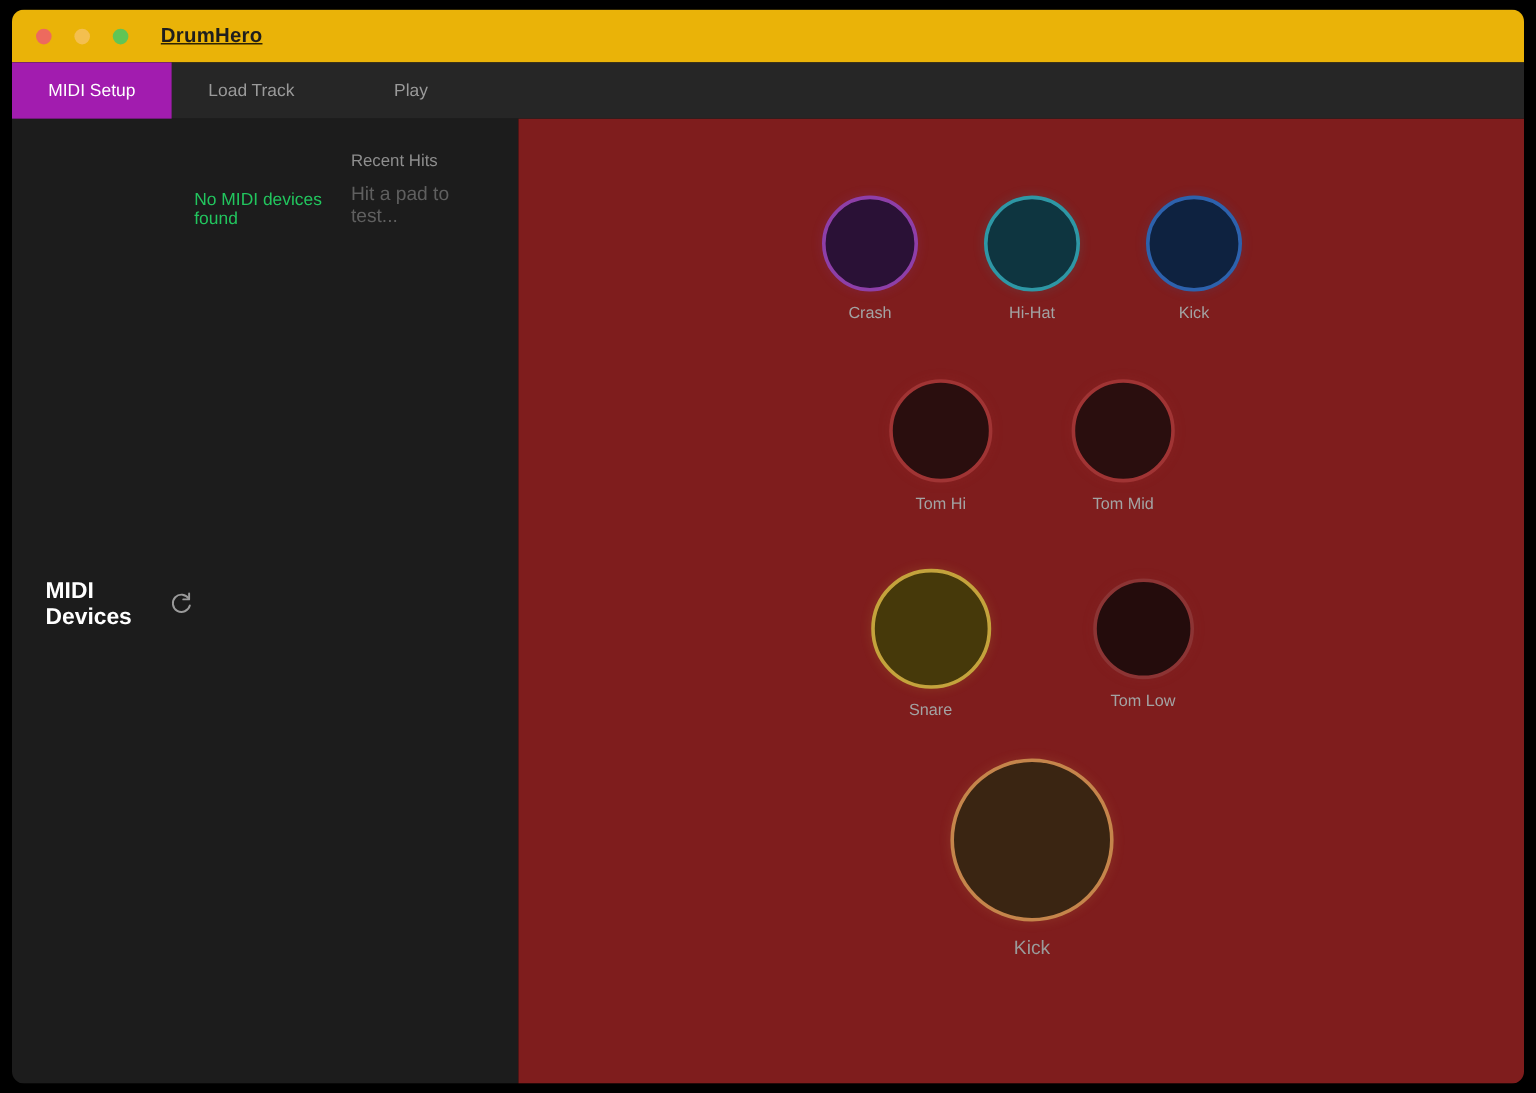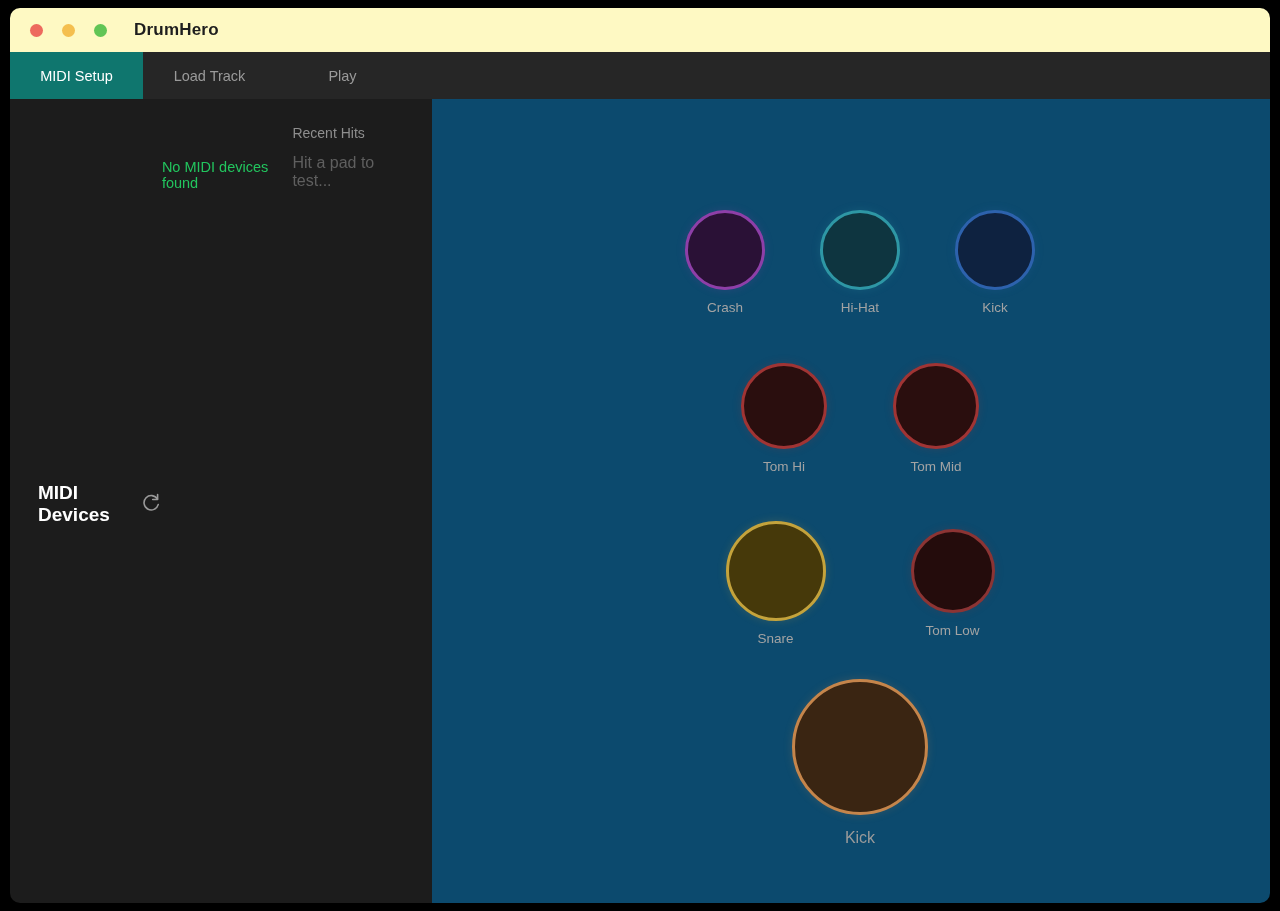--- a/index.html
+++ b/index.html
@@ -15,24 +15,25 @@
     width: 1260px; height: 895px;
     border-radius: 10px;
     overflow: hidden;
     background: #000;
     display: flex;
     flex-direction: column;
   }
   
   .titlebar {
     height: 44px;
-    background: #fef9c3;
+    background: #eab308;
     display: flex;
     align-items: center;
     flex: 0 0 auto;
+    text-decoration: underline;
   }
   .traffic-lights {
     display: flex;
     gap: 19px;
     margin-left: 20px;
   }
   .tl {
     width: 13px; height: 13px;
     border-radius: 50%;
     display: inline-block;
@@ -58,21 +59,21 @@
   .tab {
     width: 133px;
     display: flex;
     align-items: center;
     justify-content: center;
     font-size: 14.5px;
     color: #9a9a9a;
     cursor: pointer;
   }
   .tab.active {
-    background: #0f766e;
+    background: #a21caf;
     color: #ffffff;
   }
   
   .content {
     flex: 1;
     display: flex;
     min-height: 0;
   }
   .sidebar {
     width: 422px;
@@ -110,22 +111,22 @@
     color: #8e8e8e;
     margin-bottom: 13px;
   }
   .recent-placeholder {
     font-size: 16px;
     color: #5f5f5f;
   }
   
   .main {
     flex: 1;
-    background: #0c4a6e;
-    padding-top: 111px;
+    background: #7f1d1d;
+    padding-top: 64px;
     padding-left: 18px;
     display: flex;
     flex-direction: column;
     align-items: center;
   }
   .pad-row {
     display: flex;
     align-items: center;
   }
   .pad {

